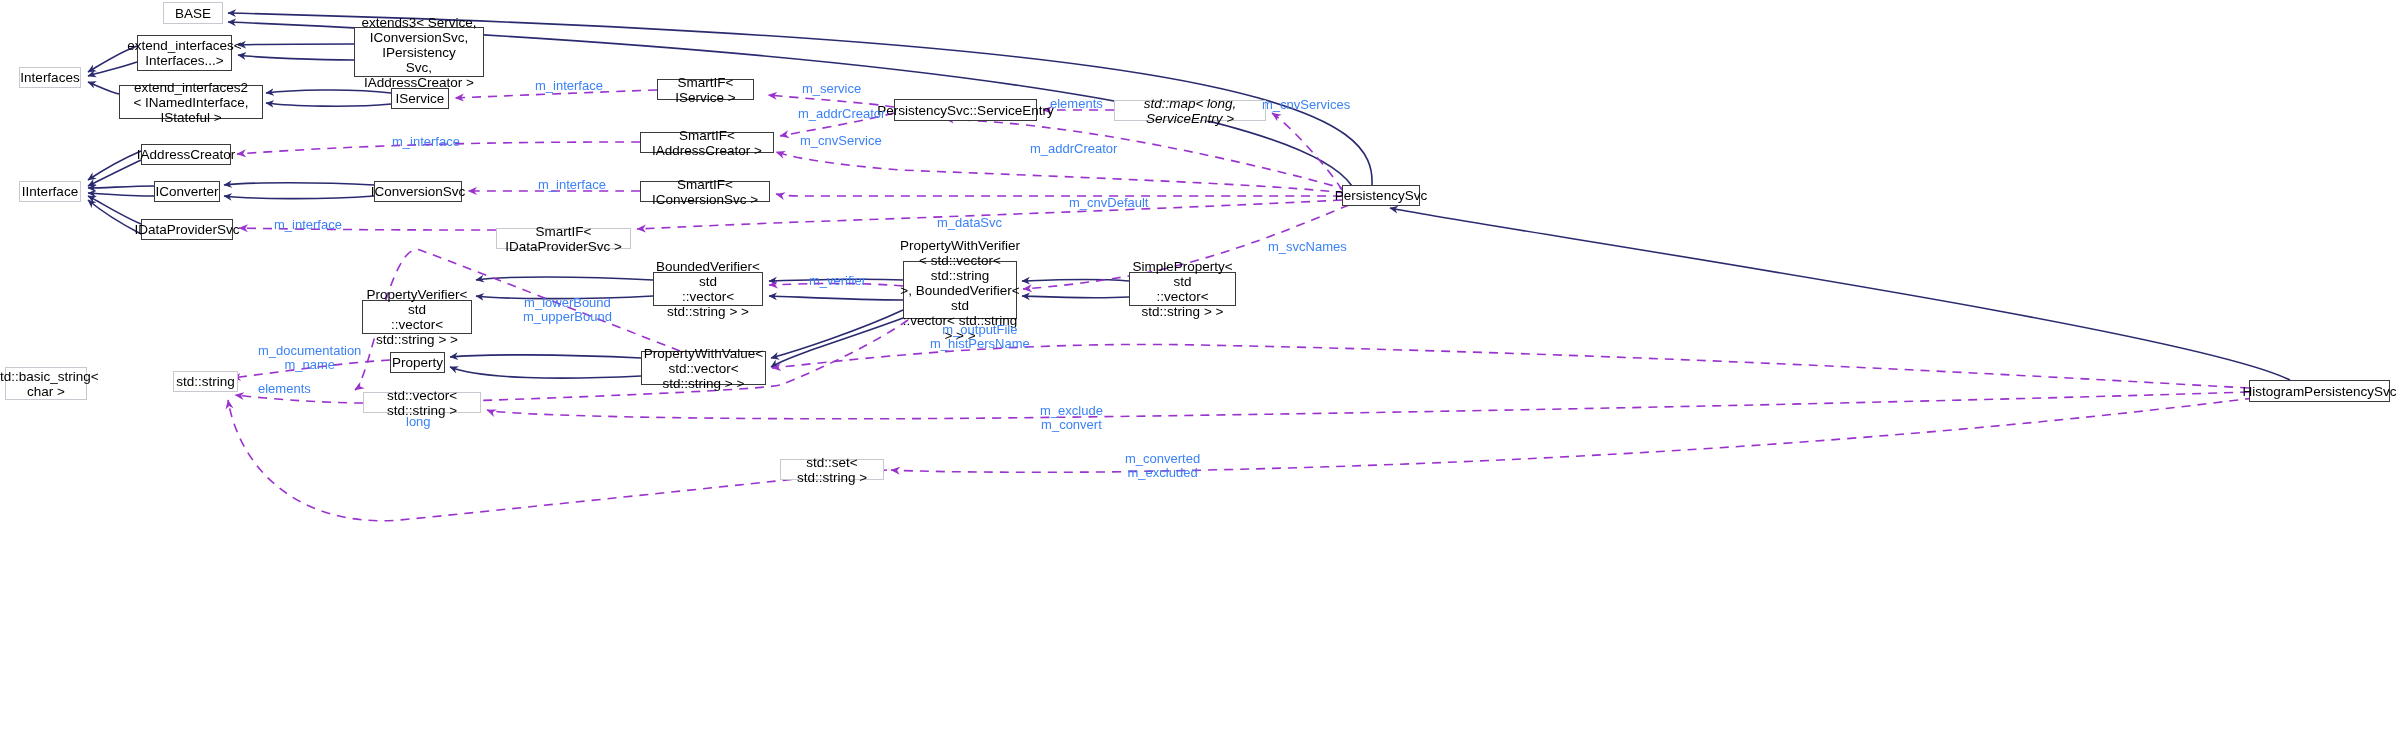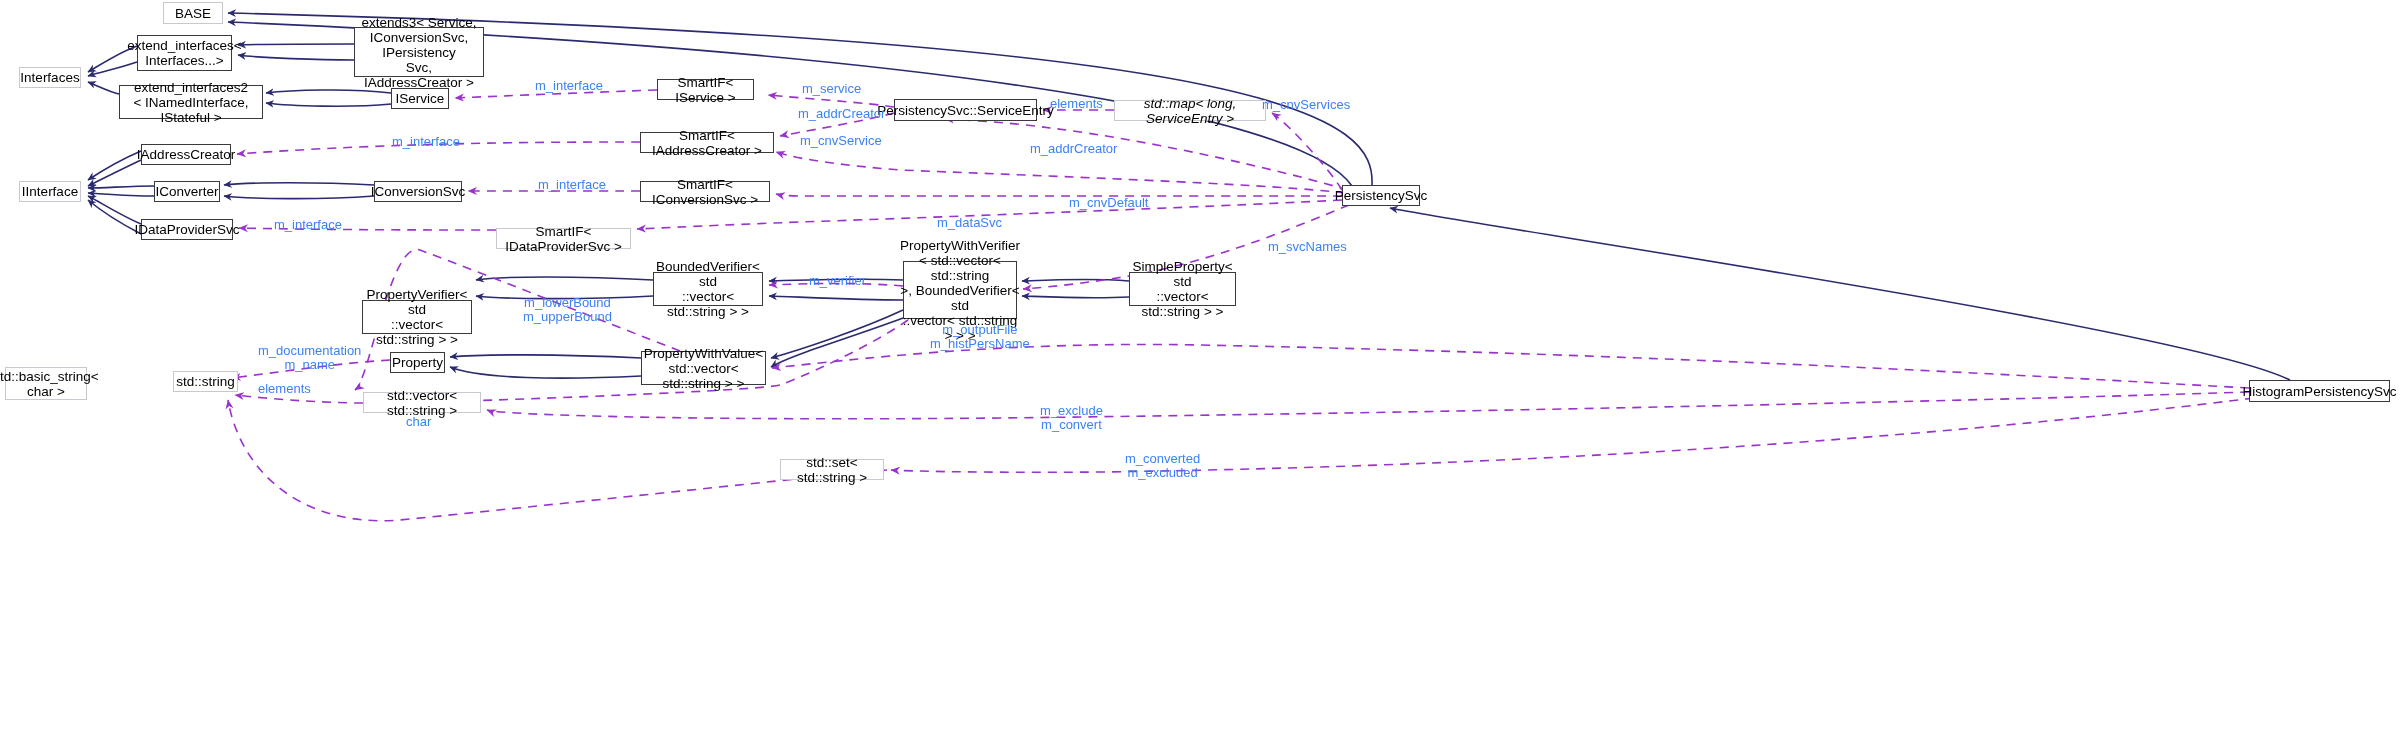--- a/index.html
+++ b/index.html
@@ -191,18 +191,18 @@
       <div class="edge-label" style="left: 809px; top: 274px;">m_verifier</div>
       <div class="edge-label" style="left: 523px; top: 296px;">m_lowerBound
 m_upperBound</div>
       <div class="edge-label" style="left: 930px; top: 323px;">m_outputFile
 m_histPersName</div>
       <div class="edge-label" style="left: 258px; top: 344px;">m_documentation
 m_name</div>
       <div class="edge-label" style="left: 258px; top: 382px;">elements</div>
       <div class="edge-label" style="left: 1040px; top: 404px;">m_exclude
 m_convert</div>
-      <div class="edge-label" style="left: 406px; top: 415px;">char</div>
+      <div class="edge-label" style="left: 406px; top: 415px;">long</div>
       <div class="edge-label" style="left: 1125px; top: 452px;">m_converted
 m_excluded</div>
     </div>
 
 </div>
 
 </body></html>

